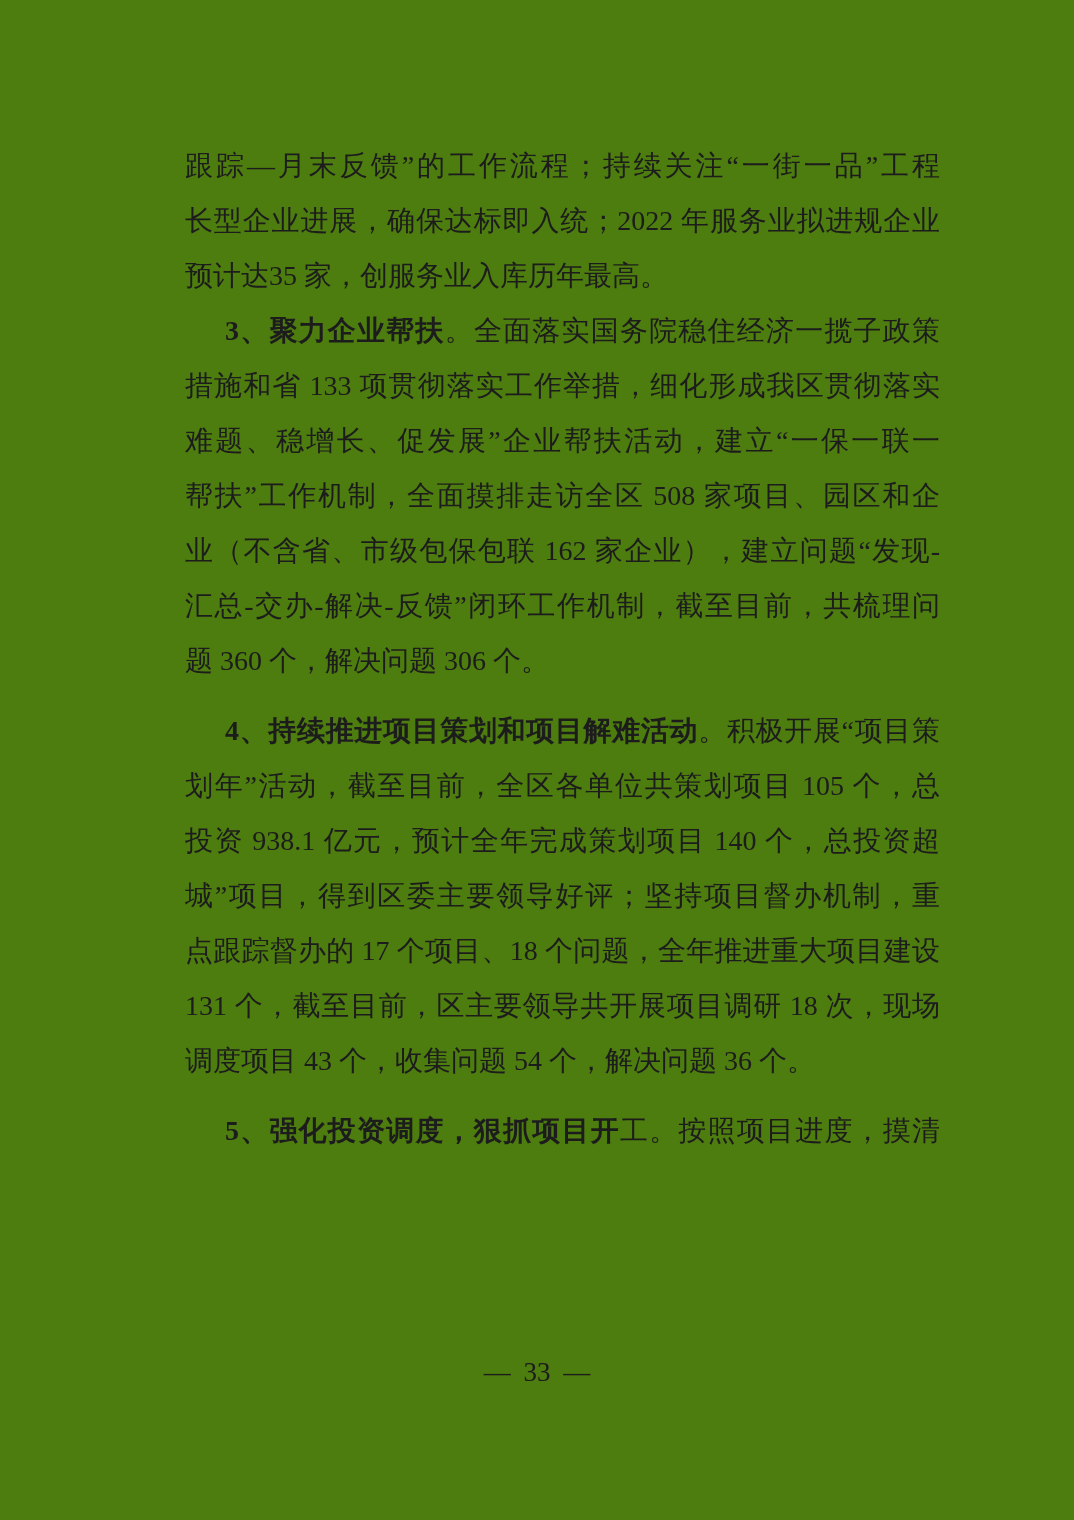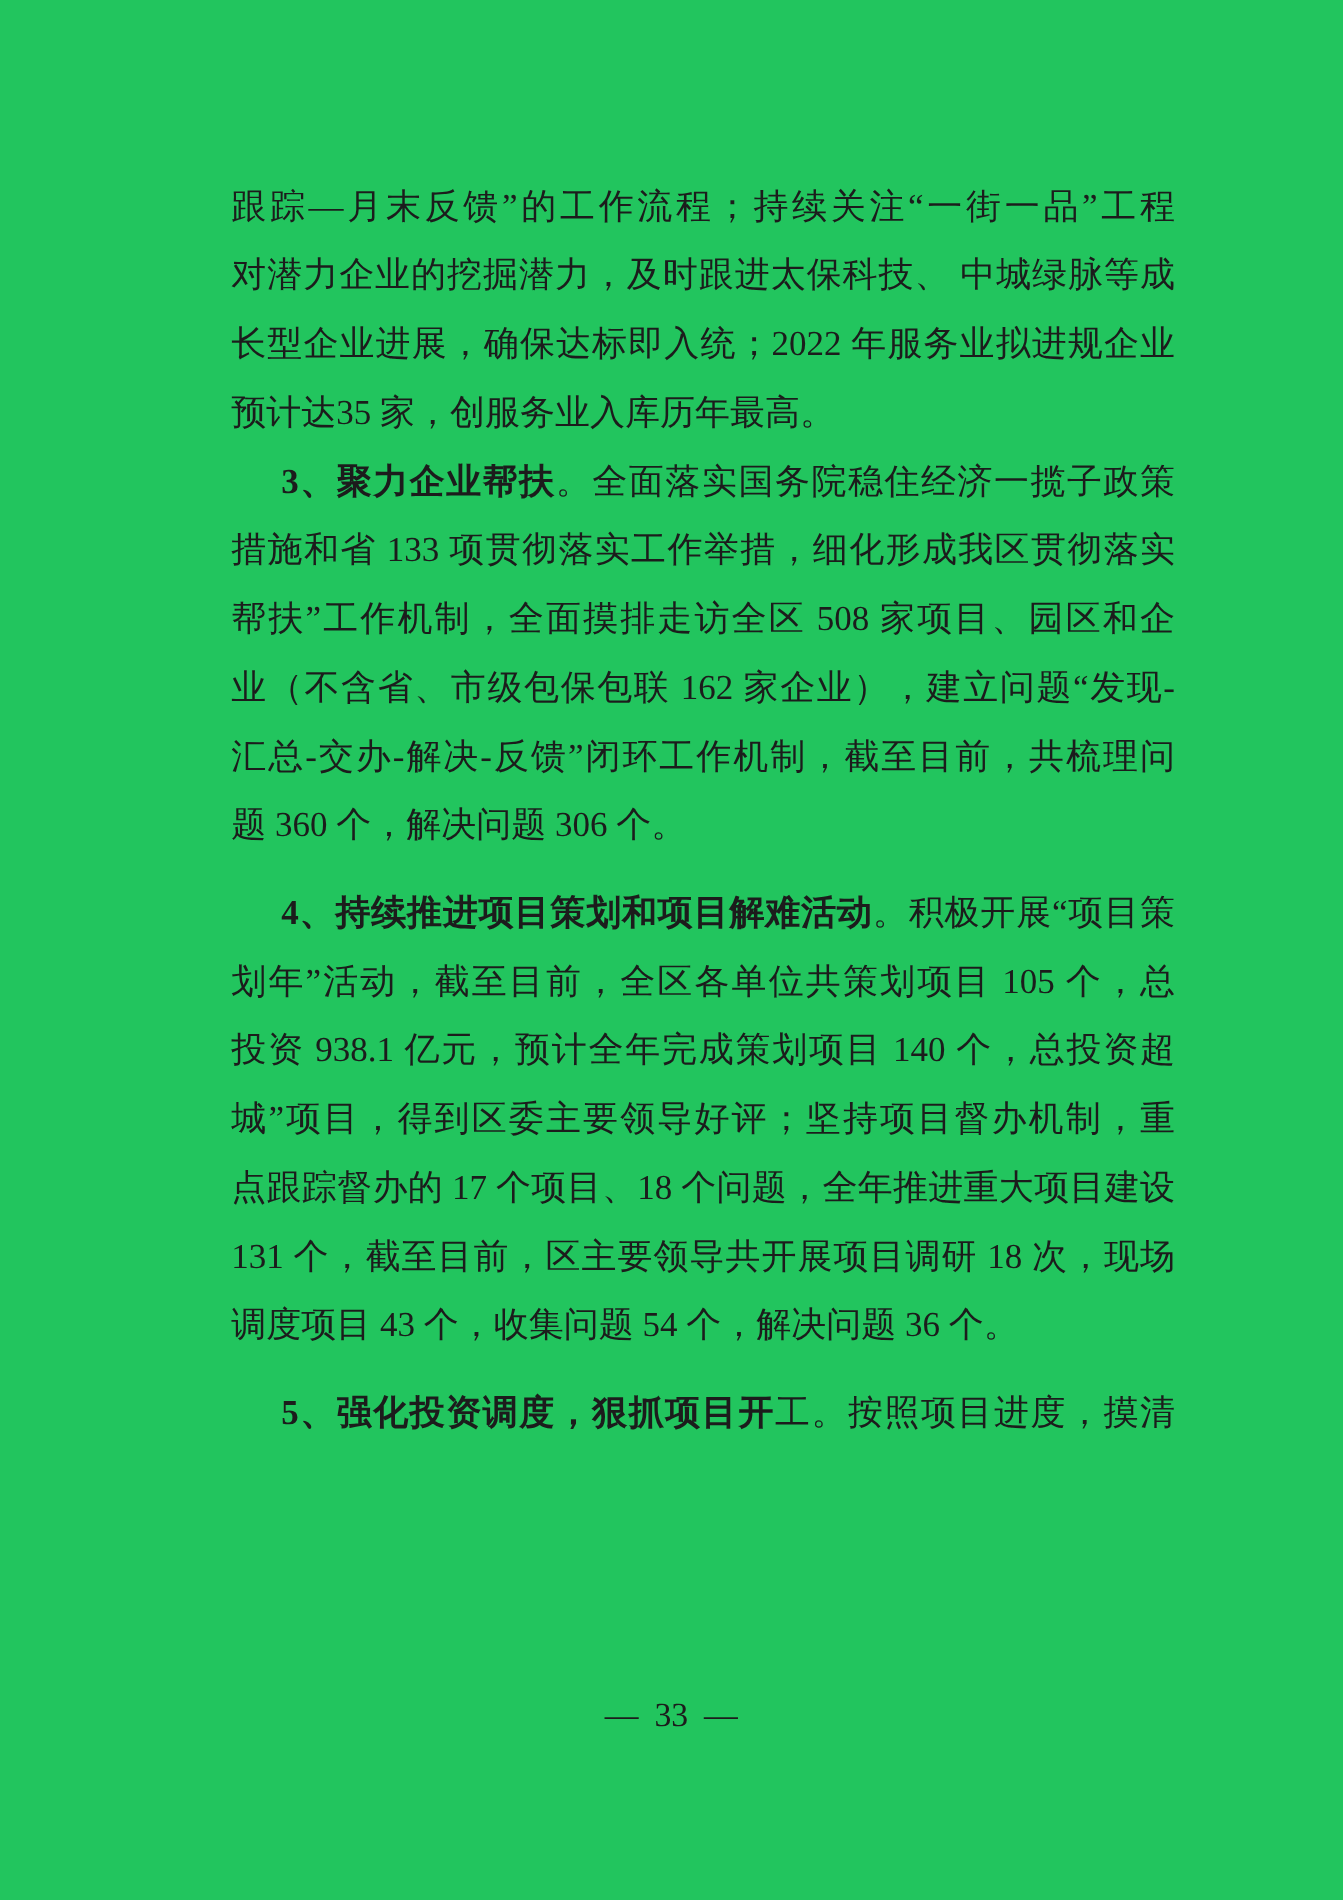--- a/index.html
+++ b/index.html
@@ -4,21 +4,21 @@
 <style>
   html, body {
     margin: 0;
     padding: 0;
     background: #ffffff;
   }
   .page {
     position: relative;
     width: 1074px;
     height: 1520px;
-    background: #22c55e;
+    background: #4d7c0f;
     font-family: "Liberation Serif", "DejaVu Serif", serif;
     color: #1c1c1c;
     overflow: hidden;
   }
   .text-block {
     position: absolute;
     left: 185px;
     top: 138px;
     width: 755px;
   }
@@ -52,27 +52,27 @@
     color: #1c1c1c;
   }
 </style>
 </head>
 <body>
 
 <div class="page">
   <div class="text-block" id="doc-body">
       <div class="para">
         <div class="line"><span>跟踪—月末反馈”的工作流程；持续关注“一街一品”工程</span></div>
-        <div class="line"><span>对潜力企业的挖掘潜力，及时跟进太保科技、 中城绿脉等成</span></div>
         <div class="line"><span>长型企业进展，确保达标即入统；2022 年服务业拟进规企业</span></div>
         <div class="line lastline"><span>预计达35 家，创服务业入库历年最高。</span></div>
       </div>
       <div class="para">
         <div class="line indent"><span class="hd">3、聚力企业帮扶</span><span>。全面落实国务院稳住经济一揽子政策</span></div>
         <div class="line"><span>措施和省 133 项贯彻落实工作举措，细化形成我区贯彻落实</span></div>
+        <div class="line"><span>难题、稳增长、促发展”企业帮扶活动，建立“一保一联一</span></div>
         <div class="line"><span>帮扶”工作机制，全面摸排走访全区 508 家项目、园区和企</span></div>
         <div class="line"><span>业（不含省、市级包保包联 162 家企业），建立问题“发现-</span></div>
         <div class="line"><span>汇总-交办-解决-反馈”闭环工作机制，截至目前，共梳理问</span></div>
         <div class="line lastline"><span>题 360 个，解决问题 306 个。</span></div>
       </div>
       <div class="para spaced">
         <div class="line indent"><span class="hd">4、持续推进项目策划和项目解难活动</span><span>。积极开展“项目策</span></div>
         <div class="line"><span>划年”活动，截至目前，全区各单位共策划项目 105 个，总</span></div>
         <div class="line"><span>投资 938.1 亿元，预计全年完成策划项目 140 个，总投资超</span></div>
         <div class="line"><span>城”项目，得到区委主要领导好评；坚持项目督办机制，重</span></div>

